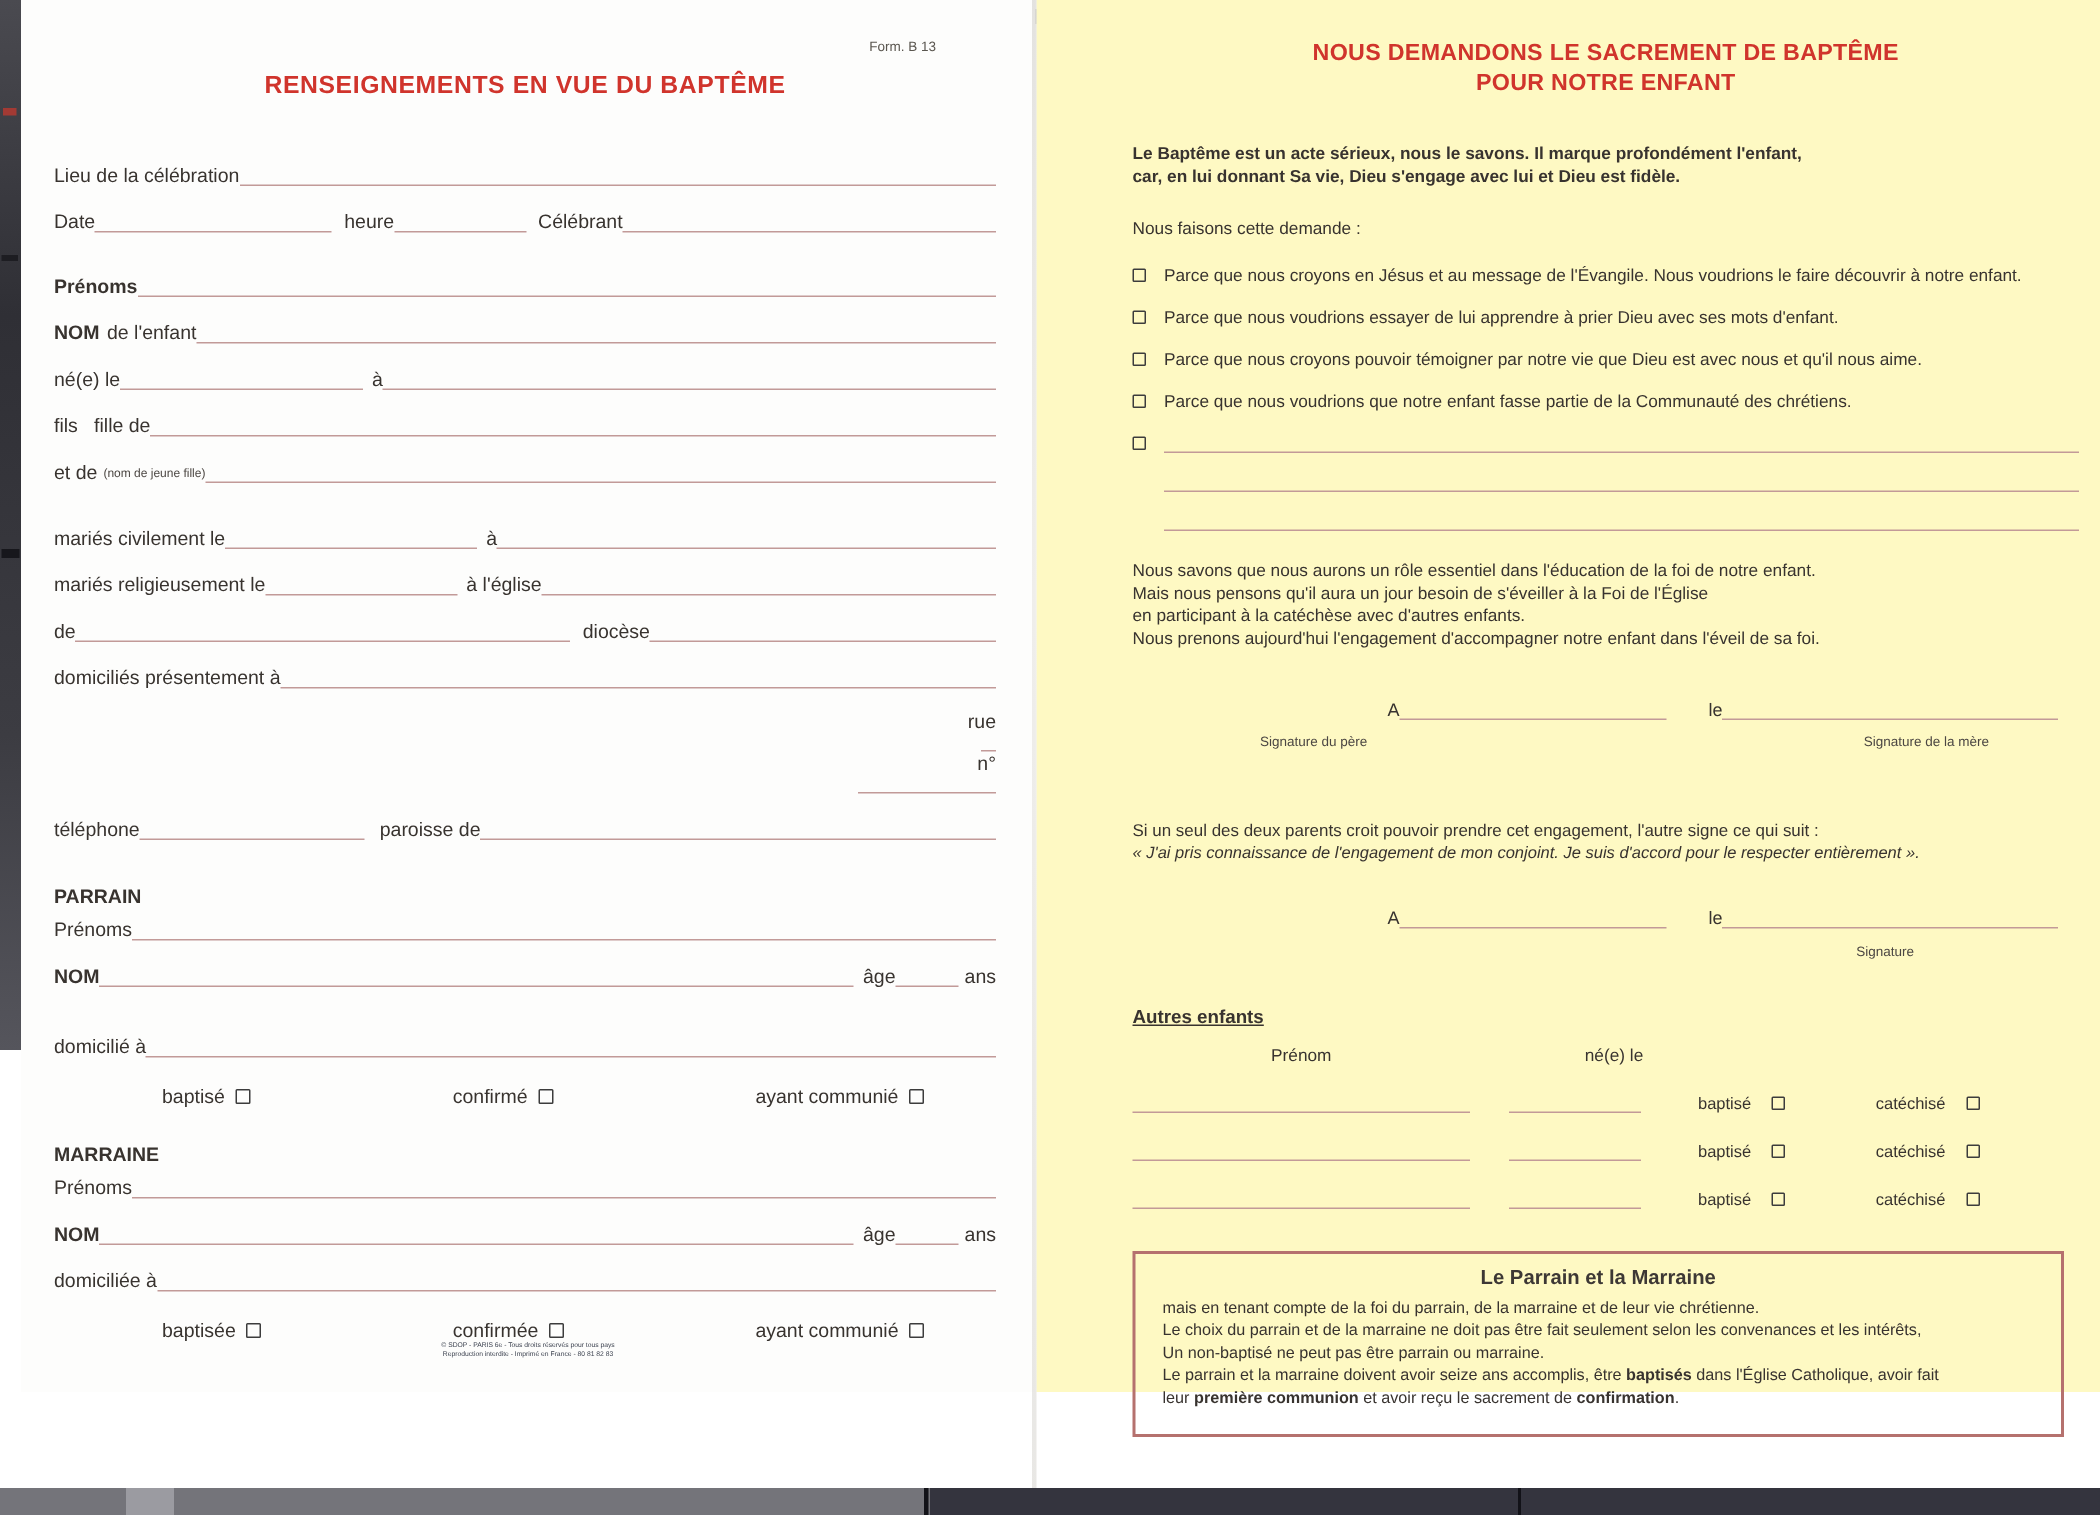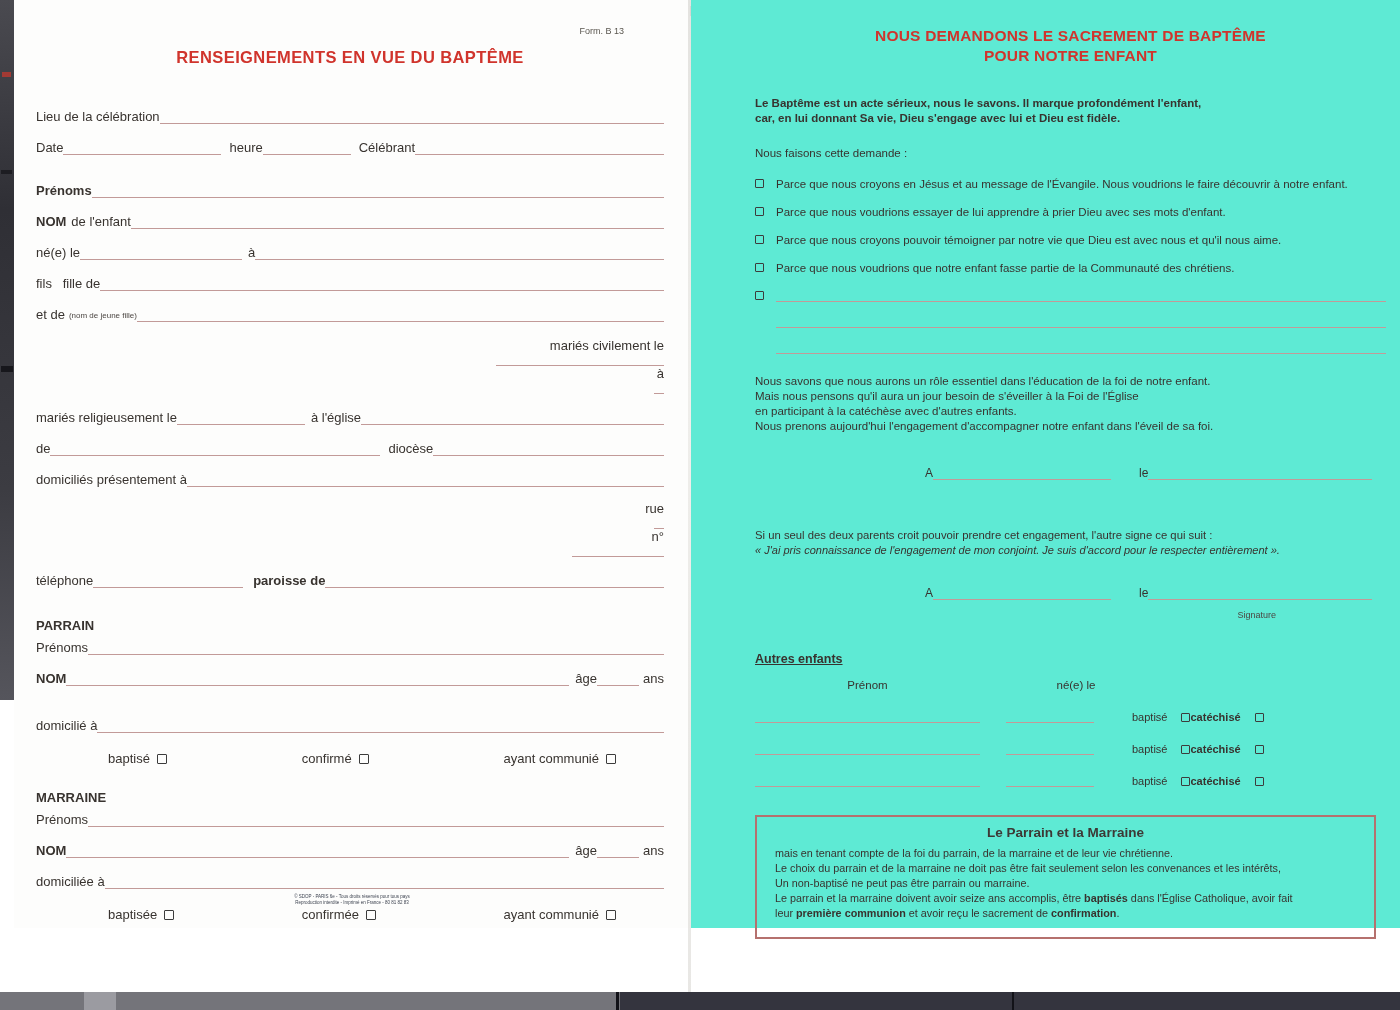--- a/index.html
+++ b/index.html
@@ -26,21 +26,21 @@
   .edge-bottom .seg-dark{position:absolute;left:620px;top:0;width:780px;height:18px;background:#34343e;}
   .edge-bottom .seg-dark2{position:absolute;left:1012px;top:0;width:2px;height:18px;background:#121218;}
   .edge-bottom .seg-sep{position:absolute;left:616px;top:0;width:3px;height:18px;background:#121218;}
   .gutter{position:absolute;left:688px;top:0;width:3px;height:992px;
     background:linear-gradient(180deg,#cfcdc8,#e4e2dd 40%,#d6d4cf);opacity:.55;}
   .gutter-smudge{position:absolute;left:650px;top:6px;width:90px;height:10px;background:#b9b7b2;opacity:.45;border-radius:4px;}
 
   
   .page{position:absolute;top:0;height:928px;}
   .page-left{left:14px;width:676px;background:#fdfdfc;padding:0 26px 0 22px;}
-  .page-right{left:691px;width:709px;background:#5eead4;padding:0 14px 0 64px;}
+  .page-right{left:691px;width:709px;background:#fef9c3;padding:0 14px 0 64px;}
 
   .row{display:flex;align-items:flex-end;font-size:13px;line-height:15px;}
   .lbl{white-space:nowrap;}
   .lbl.bold{font-weight:bold;}
   .lbl.small{font-size:8px;line-height:10px;padding-bottom:1px;color:#4c4743;}
   .fl{border-bottom:1px solid var(--line);height:13px;}
   .grow{flex:1 1 auto;}
   .pad{padding-left:6px;padding-right:4px;}
 
   .cb{display:inline-block;width:10px;height:10px;border:1.5px solid #3c3c3c;
@@ -77,21 +77,21 @@
   .quote{font-style:italic;font-size:11px;}
   .signature-one{text-align:right;font-size:9px;color:#4c4743;margin:10px 110px 0 0;}
   .ae-title{font-size:12.5px;font-weight:bold;text-decoration:underline;margin-top:32px;}
   .ae-cols{display:flex;font-size:11.5px;margin-top:13px;}
   .ae-cols .c1{width:225px;text-align:center;}
   .ae-cols .c2{width:140px;text-align:center;}
   .ae-row{display:flex;align-items:flex-end;font-size:11px;margin-top:19px;}
   .ae-row .f1{width:225px;}
   .ae-row .f2{width:88px;margin-left:26px;}
   .ae-row .cl{margin-left:38px;white-space:nowrap;}
-  .ae-row .cl2{white-space:nowrap;font-weight:bold;}
+  .ae-row .cl2{margin-left:60px;white-space:nowrap;}
   .ae-row .cb{width:9px;height:9px;border-width:1.2px;margin-left:14px;}
   .infobox{border:2px solid var(--boxb);margin-top:28px;margin-right:10px;
       padding:8px 18px 16px 18px;}
   .infobox .bt{font-size:13.5px;font-weight:bold;text-align:center;color:#3d3835;}
   .infobox .bb{font-size:10.8px;line-height:15px;margin-top:6px;}
   b{font-weight:bold;}
 </style>
 </head>
 <body>
 
@@ -148,21 +148,21 @@
     <span class="lbl" style="white-space:pre;">fils   fille de</span>
     <span class="fl grow pad"></span>
   </div>
 
   <div class="row" style="margin-top:16px;">
     <span class="lbl">et de</span>
     <span class="lbl small" style="padding-left:4px;">(nom de jeune fille)</span>
     <span class="fl grow pad"></span>
   </div>
 
-  <div class="row" style="margin-top:16px;flex-direction:column;">
+  <div class="row" style="margin-top:29px;">
     <span class="lbl">mariés civilement le</span>
     <span class="fl pad" style="width:168px;"></span>
     <span class="lbl" style="padding-left:6px;">à</span>
     <span class="fl grow pad"></span>
   </div>
 
   <div class="row" style="margin-top:16px;">
     <span class="lbl">mariés religieusement le</span>
     <span class="fl pad" style="width:128px;"></span>
     <span class="lbl" style="padding-left:6px;">à l'église</span>
@@ -184,21 +184,21 @@
   <div class="row" style="margin-top:14px;flex-direction:column;">
     <span class="lbl">rue</span>
     <span class="fl grow pad"></span>
     <span class="lbl" style="padding-left:8px;">n°</span>
     <span class="fl pad" style="width:92px;"></span>
   </div>
 
   <div class="row" style="margin-top:16px;">
     <span class="lbl">téléphone</span>
     <span class="fl pad" style="width:150px;"></span>
-    <span class="lbl" style="padding-left:10px;font-weight:bold;">paroisse de</span>
+    <span class="lbl" style="padding-left:10px;">paroisse de</span>
     <span class="fl grow pad"></span>
   </div>
 
   <div class="sec-head" style="margin-top:30px;">PARRAIN</div>
   <div class="row" style="margin-top:7px;">
     <span class="lbl">Prénoms</span>
     <span class="fl grow pad"></span>
   </div>
   <div class="row" style="margin-top:16px;">
     <span class="lbl bold">NOM</span>
@@ -286,20 +286,24 @@
     <div>Mais nous pensons qu'il aura un jour besoin de s'éveiller à la Foi de l'Église</div>
     <div>en participant à la catéchèse avec d'autres enfants.</div>
     <div>Nous prenons aujourd'hui l'engagement d'accompagner notre enfant dans l'éveil de sa foi.</div>
   </div>
 
   <div class="ale">
     <span class="lbl">A</span>
     <span class="fl pad" style="width:178px;"></span>
     <span class="lbl" style="padding-left:28px;">le</span>
     <span class="fl grow pad" style="margin-right:14px;"></span>
+  </div>
+  <div class="signames">
+    <span>Signature du père</span>
+    <span>Signature de la mère</span>
   </div>
 
   <div class="note">
     <div>Si un seul des deux parents croit pouvoir prendre cet engagement, l'autre signe ce qui suit :</div>
     <div class="quote">« J'ai pris connaissance de l'engagement de mon conjoint. Je suis d'accord pour le respecter entièrement ».</div>
   </div>
 
   <div class="ale" style="margin-top:28px;">
     <span class="lbl">A</span>
     <span class="fl pad" style="width:178px;"></span>

